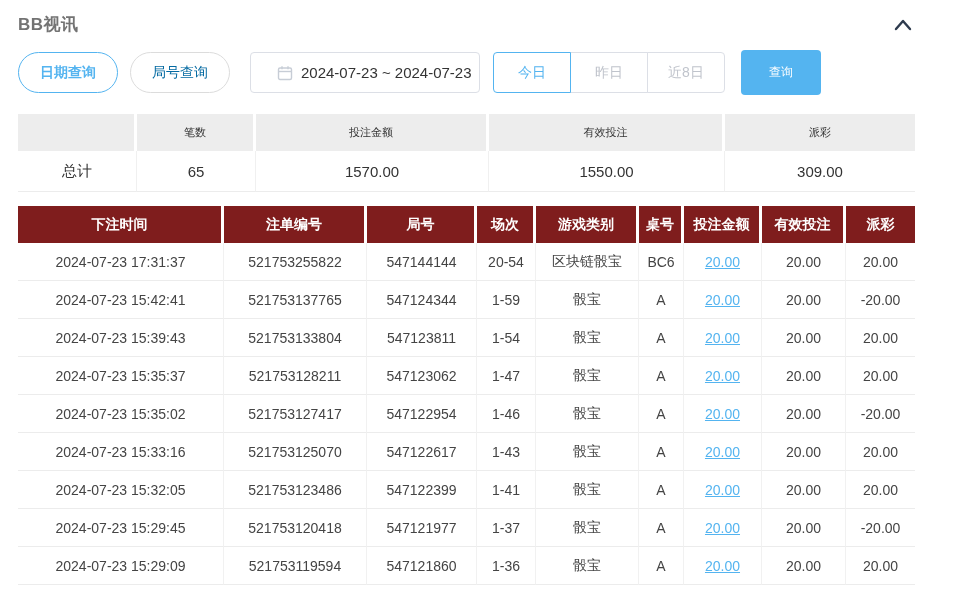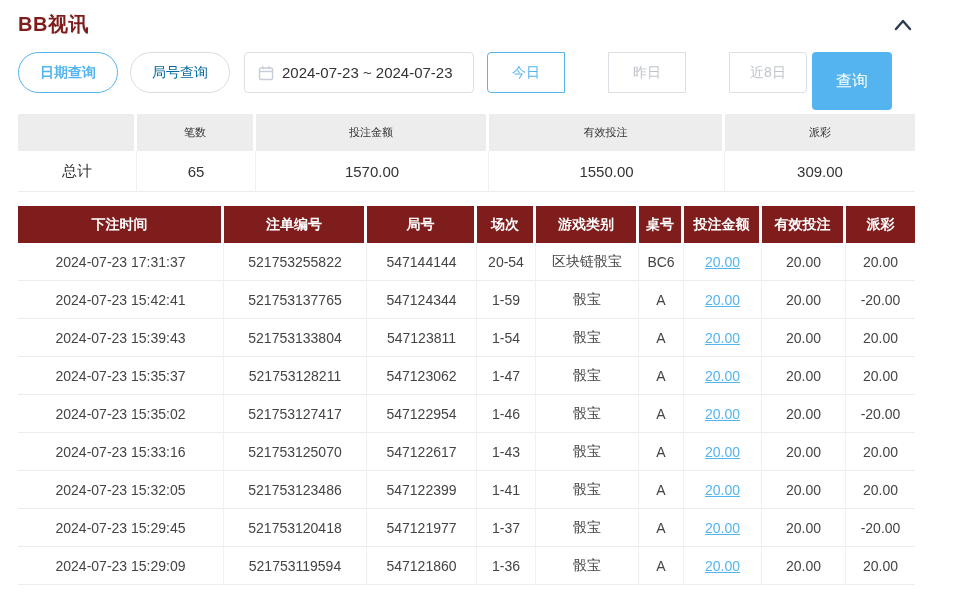--- a/index.html
+++ b/index.html
@@ -7,49 +7,49 @@
   body {
     width:968px; height:614px; overflow:hidden;
     font-family:"Liberation Sans","DejaVu Sans",sans-serif;
     color:#333;
   }
   .page { width:968px; height:614px; overflow:hidden; }
   .content { width:897px; margin-left:18px; }
 
   
   .topbar { display:flex; align-items:center; justify-content:space-between; padding-top:13px; height:36px; }
-  .page-title { font-size:20px; font-weight:bold; color:#7f1d1d; letter-spacing:.5px; }
+  .page-title { font-size:17px; font-weight:bold; color:#737373; letter-spacing:.5px; }
   .collapse-btn { width:24px; height:20px; cursor:pointer; display:flex; align-items:center; justify-content:center; }
 
   
-  .filters { display:flex; align-items:flex-start; margin-top:16px; height:41px; }
+  .filters { display:flex; align-items:center; margin-top:16px; height:41px; }
   .pill-btn {
     height:41px; padding:0 21px; border-radius:21px; background:#fff;
     font-size:14px; display:inline-flex; align-items:center; justify-content:center; cursor:pointer;
   }
   .pill-btn.active { border:1px solid #54b4f0; color:#54b4f0; font-weight:bold; }
   .pill-btn.inactive { border:1px solid #dcdcdc; color:#0369a1; margin-left:12px; }
   .date-input {
-    margin-left:14px; width:230px; height:41px; border:1px solid #dcdfe6; border-radius:4px;
-    display:flex; align-items:center; padding:0 13px; background:#fff; cursor:pointer;
+    margin-left:20px; width:230px; height:41px; border:1px solid #dcdfe6; border-radius:4px;
+    display:flex; align-items:center; padding:0 26px; background:#fff; cursor:pointer;
   }
   .date-input .cal { margin-right:8px; display:flex; }
   .date-input .range-text { font-size:15px; color:#333; white-space:nowrap; }
-  .segment { display:flex; margin-left:13px;gap:44px; }
+  .segment { display:flex; margin-left:13px; }
   .seg-btn {
     width:78px; height:41px; background:#fff; border:1px solid #dcdfe6;
     display:flex; align-items:center; justify-content:center;
     font-size:14px; color:#c0c4cc; cursor:pointer; margin-left:-1px;
   }
   .seg-btn:first-child { margin-left:0; border-radius:4px 0 0 4px; }
   .seg-btn:last-child { border-radius:0 4px 4px 0; }
   .seg-btn.active { border:1px solid #54b4f0; color:#54b4f0; position:relative; z-index:2; border-radius:4px 0 0 4px; }
   .search-btn {
-    margin-left:5px; width:80px; height:58px; border:none; border-radius:4px;
-    background:#54b4f0; color:#fff; font-size:16px; cursor:pointer;
+    margin-left:16px; width:80px; height:45px; border:none; border-radius:4px;
+    background:#54b4f0; color:#fff; font-size:12px; cursor:pointer;
     display:flex; align-items:center; justify-content:center; font-family:inherit;
   }
 
   
   table { border-collapse:separate; border-spacing:0; table-layout:fixed; width:897px; }
   .summary { margin-top:21px; }
   .summary th {
     background:#ededed; height:37px; font-size:11px; font-weight:normal; color:#333;
     text-align:center; border-right:3px solid #fff;
   }

